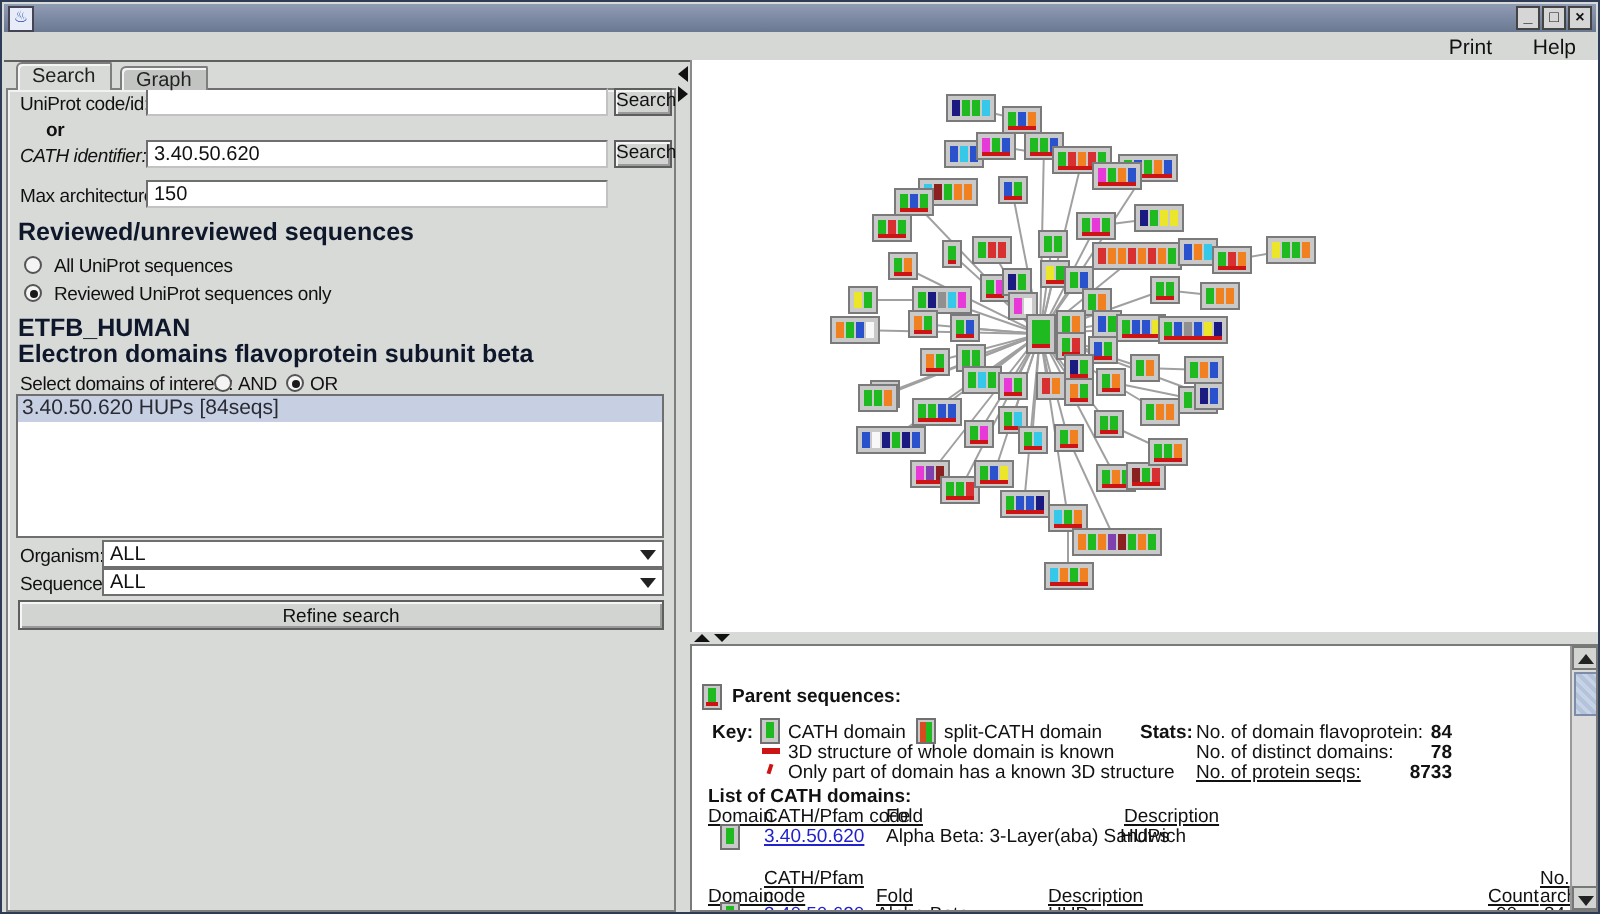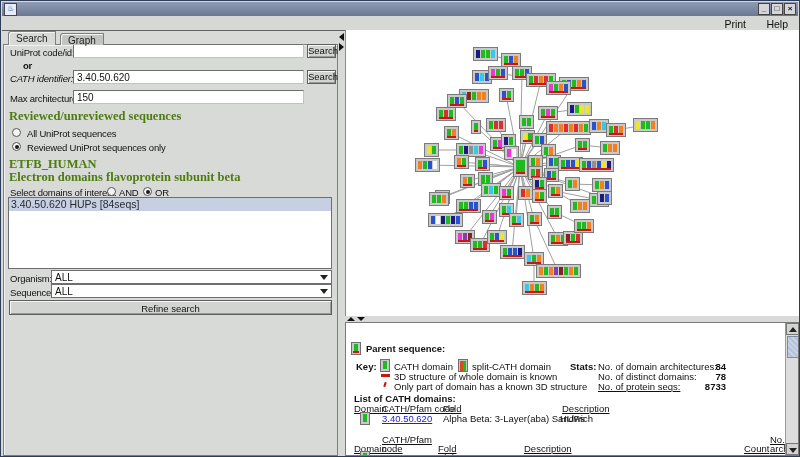--- a/index.html
+++ b/index.html
@@ -17,21 +17,21 @@
 
   
   .left-panel{position:absolute;left:2px;top:30px;width:335px;height:425px;background:#d8dad8;}
   .tab{position:absolute;top:0;height:12px;padding:1px 7px 0 7px;font-size:10px;color:#222;background:#d8dad8;border:1px solid #7e7e7e;border-bottom:none;border-radius:3px 1px 0 0;box-shadow:inset 1px 1px 0 #f4f4f4;}
   .tab.active{z-index:2;}
   .tab.inactive{top:2px;height:10px;background:#c2c4c2;z-index:1;}
   .tabpane{position:absolute;left:0;top:13px;right:0;bottom:0;border:1px solid #7e7e7e;box-shadow:inset 1px 1px 0 #f2f2f2;background:#d8dad8;}
   .lbl{position:absolute;font-size:9.5px;color:#111;white-space:nowrap;letter-spacing:-.2px;}
   .tfield{position:absolute;background:#ffffff;border:1px solid #6f6f6f;border-bottom-color:#c2c2c2;border-right-color:#c2c2c2;box-sizing:border-box;font-size:10px;color:#111;padding:1px 3px 0 3px;white-space:nowrap;overflow:hidden;}
   .btn{position:absolute;background:#d2d4d2;border:1px solid #5e5e5e;box-shadow:inset 1px 1px 0 #f6f6f6,inset -1px -1px 0 #9a9a9a;box-sizing:border-box;font-size:9.5px;color:#111;text-align:center;}
-  .serifhead{position:absolute;font-family:Liberation Serif, serif;font-weight:bold;font-size:12.5px;color:#4d7c0f;white-space:nowrap;}
+  .serifhead{position:absolute;font-family:Liberation Sans, sans-serif;font-weight:bold;font-size:12.5px;color:#0f172a;white-space:nowrap;}
   .radio{position:absolute;width:9px;height:9px;border:1px solid #555;border-radius:50%;background:#f4f4f4;box-sizing:border-box;}
   .radio.sel::after{content:"";position:absolute;left:1.5px;top:1.5px;width:4px;height:4px;border-radius:50%;background:#1a1a1a;}
   .listbox{position:absolute;background:#ffffff;border:1px solid #6f6f6f;box-sizing:border-box;}
   .list-sel{height:13px;background:#c6d0e2;font-size:10.5px;color:#2a2a33;padding:0 2px;white-space:nowrap;}
   .combo{position:absolute;background:#ffffff;border:1px solid #6f6f6f;box-sizing:border-box;font-size:10px;color:#111;padding:1px 3px 0 3px;}
   .combo-arrow{position:absolute;right:3px;top:4px;width:0;height:0;border-left:4px solid transparent;border-right:4px solid transparent;border-top:5px solid #222;}
 
   
   .vsplit{position:absolute;left:337px;top:30px;width:7px;height:425px;background:#d8dad8;}
   .vs-arrow{position:absolute;left:1px;width:0;height:0;}
@@ -646,39 +646,39 @@
     <div class="hs-up"></div>
     <div class="hs-down"></div>
   </div>
 
   <div class="info-panel">
 
     <div class="dom-icon" style="left:5px;top:19px;">
         <i class="g"></i>
         <i class="r"></i>
       </div>
-    <span class="it b" style="left:20px;top:20px;">Parent sequence:</span>
+    <span class="it b" style="left:20px;top:20px;">Parent sequences:</span>
 
     <span class="it b" style="left:10px;top:38px;">Key:</span>
     <div class="dom-icon" style="left:34px;top:36px;">
         <i class="g"></i>
       </div>
     <span class="it" style="left:48px;top:38px;">CATH domain</span>
     <div class="split-icon" style="left:112px;top:36px;">
         <i class="l"></i>
         <i class="rr"></i>
       </div>
     <span class="it" style="left:126px;top:38px;">split-CATH domain</span>
     <div class="key-uline" style="left:35px;top:51px;"></div>
     <span class="it" style="left:48px;top:48px;">3D structure of whole domain is known</span>
     <div class="key-tick" style="left:38px;top:59px;"></div>
     <span class="it" style="left:48px;top:58px;">Only part of domain has a known 3D structure</span>
 
     <span class="it b" style="left:224px;top:38px;">Stats:</span>
-    <span class="it" style="left:252px;top:38px;">No. of domain architectures:</span>
+    <span class="it" style="left:252px;top:38px;">No. of domain flavoprotein:</span>
     <span class="it b" style="left:352px;top:38px;width:28px;text-align:right;">84</span>
     <span class="it" style="left:252px;top:48px;">No. of distinct domains:</span>
     <span class="it b" style="left:352px;top:48px;width:28px;text-align:right;">78</span>
     <span class="it" style="left:252px;top:58px;text-decoration:underline;">No. of protein seqs:</span>
     <span class="it b" style="left:352px;top:58px;width:28px;text-align:right;">8733</span>
 
     <span class="it b" style="left:8px;top:70px;">List of CATH domains:</span>
     <span class="it u" style="left:8px;top:80px;">Domain</span>
     <span class="it u" style="left:36px;top:80px;">CATH/Pfam code</span>
     <span class="it u" style="left:97px;top:80px;">Fold</span>

